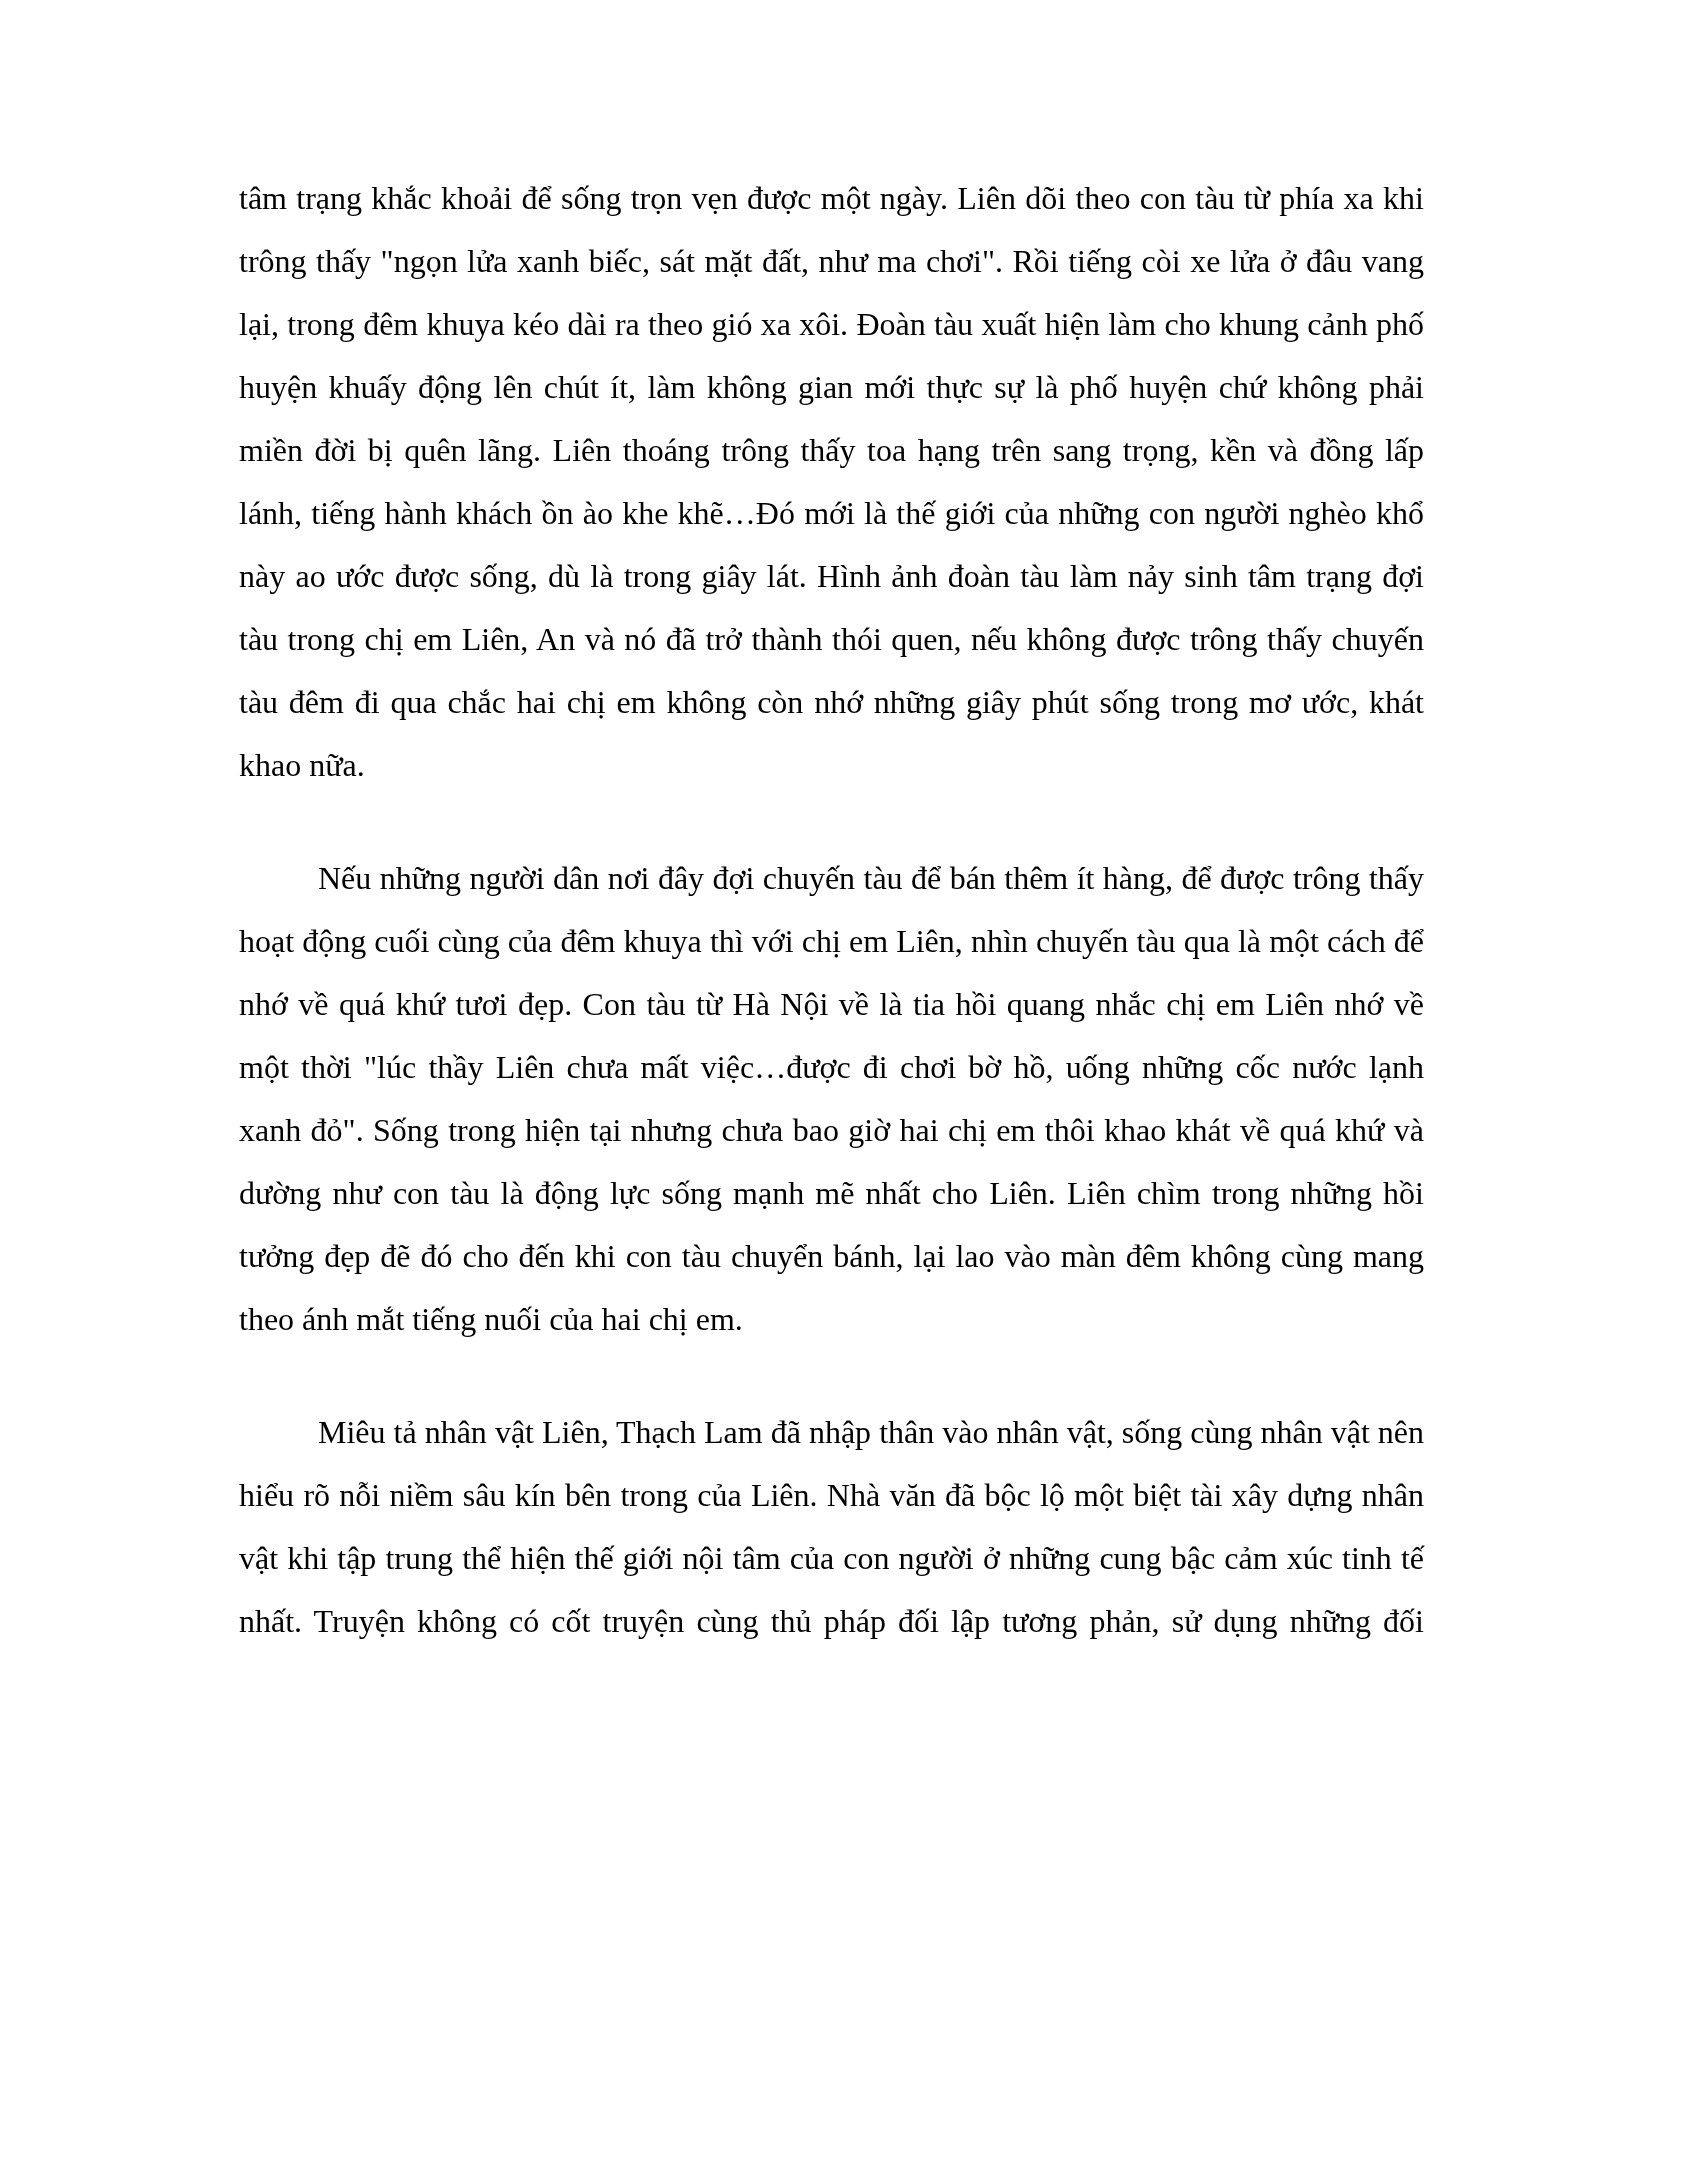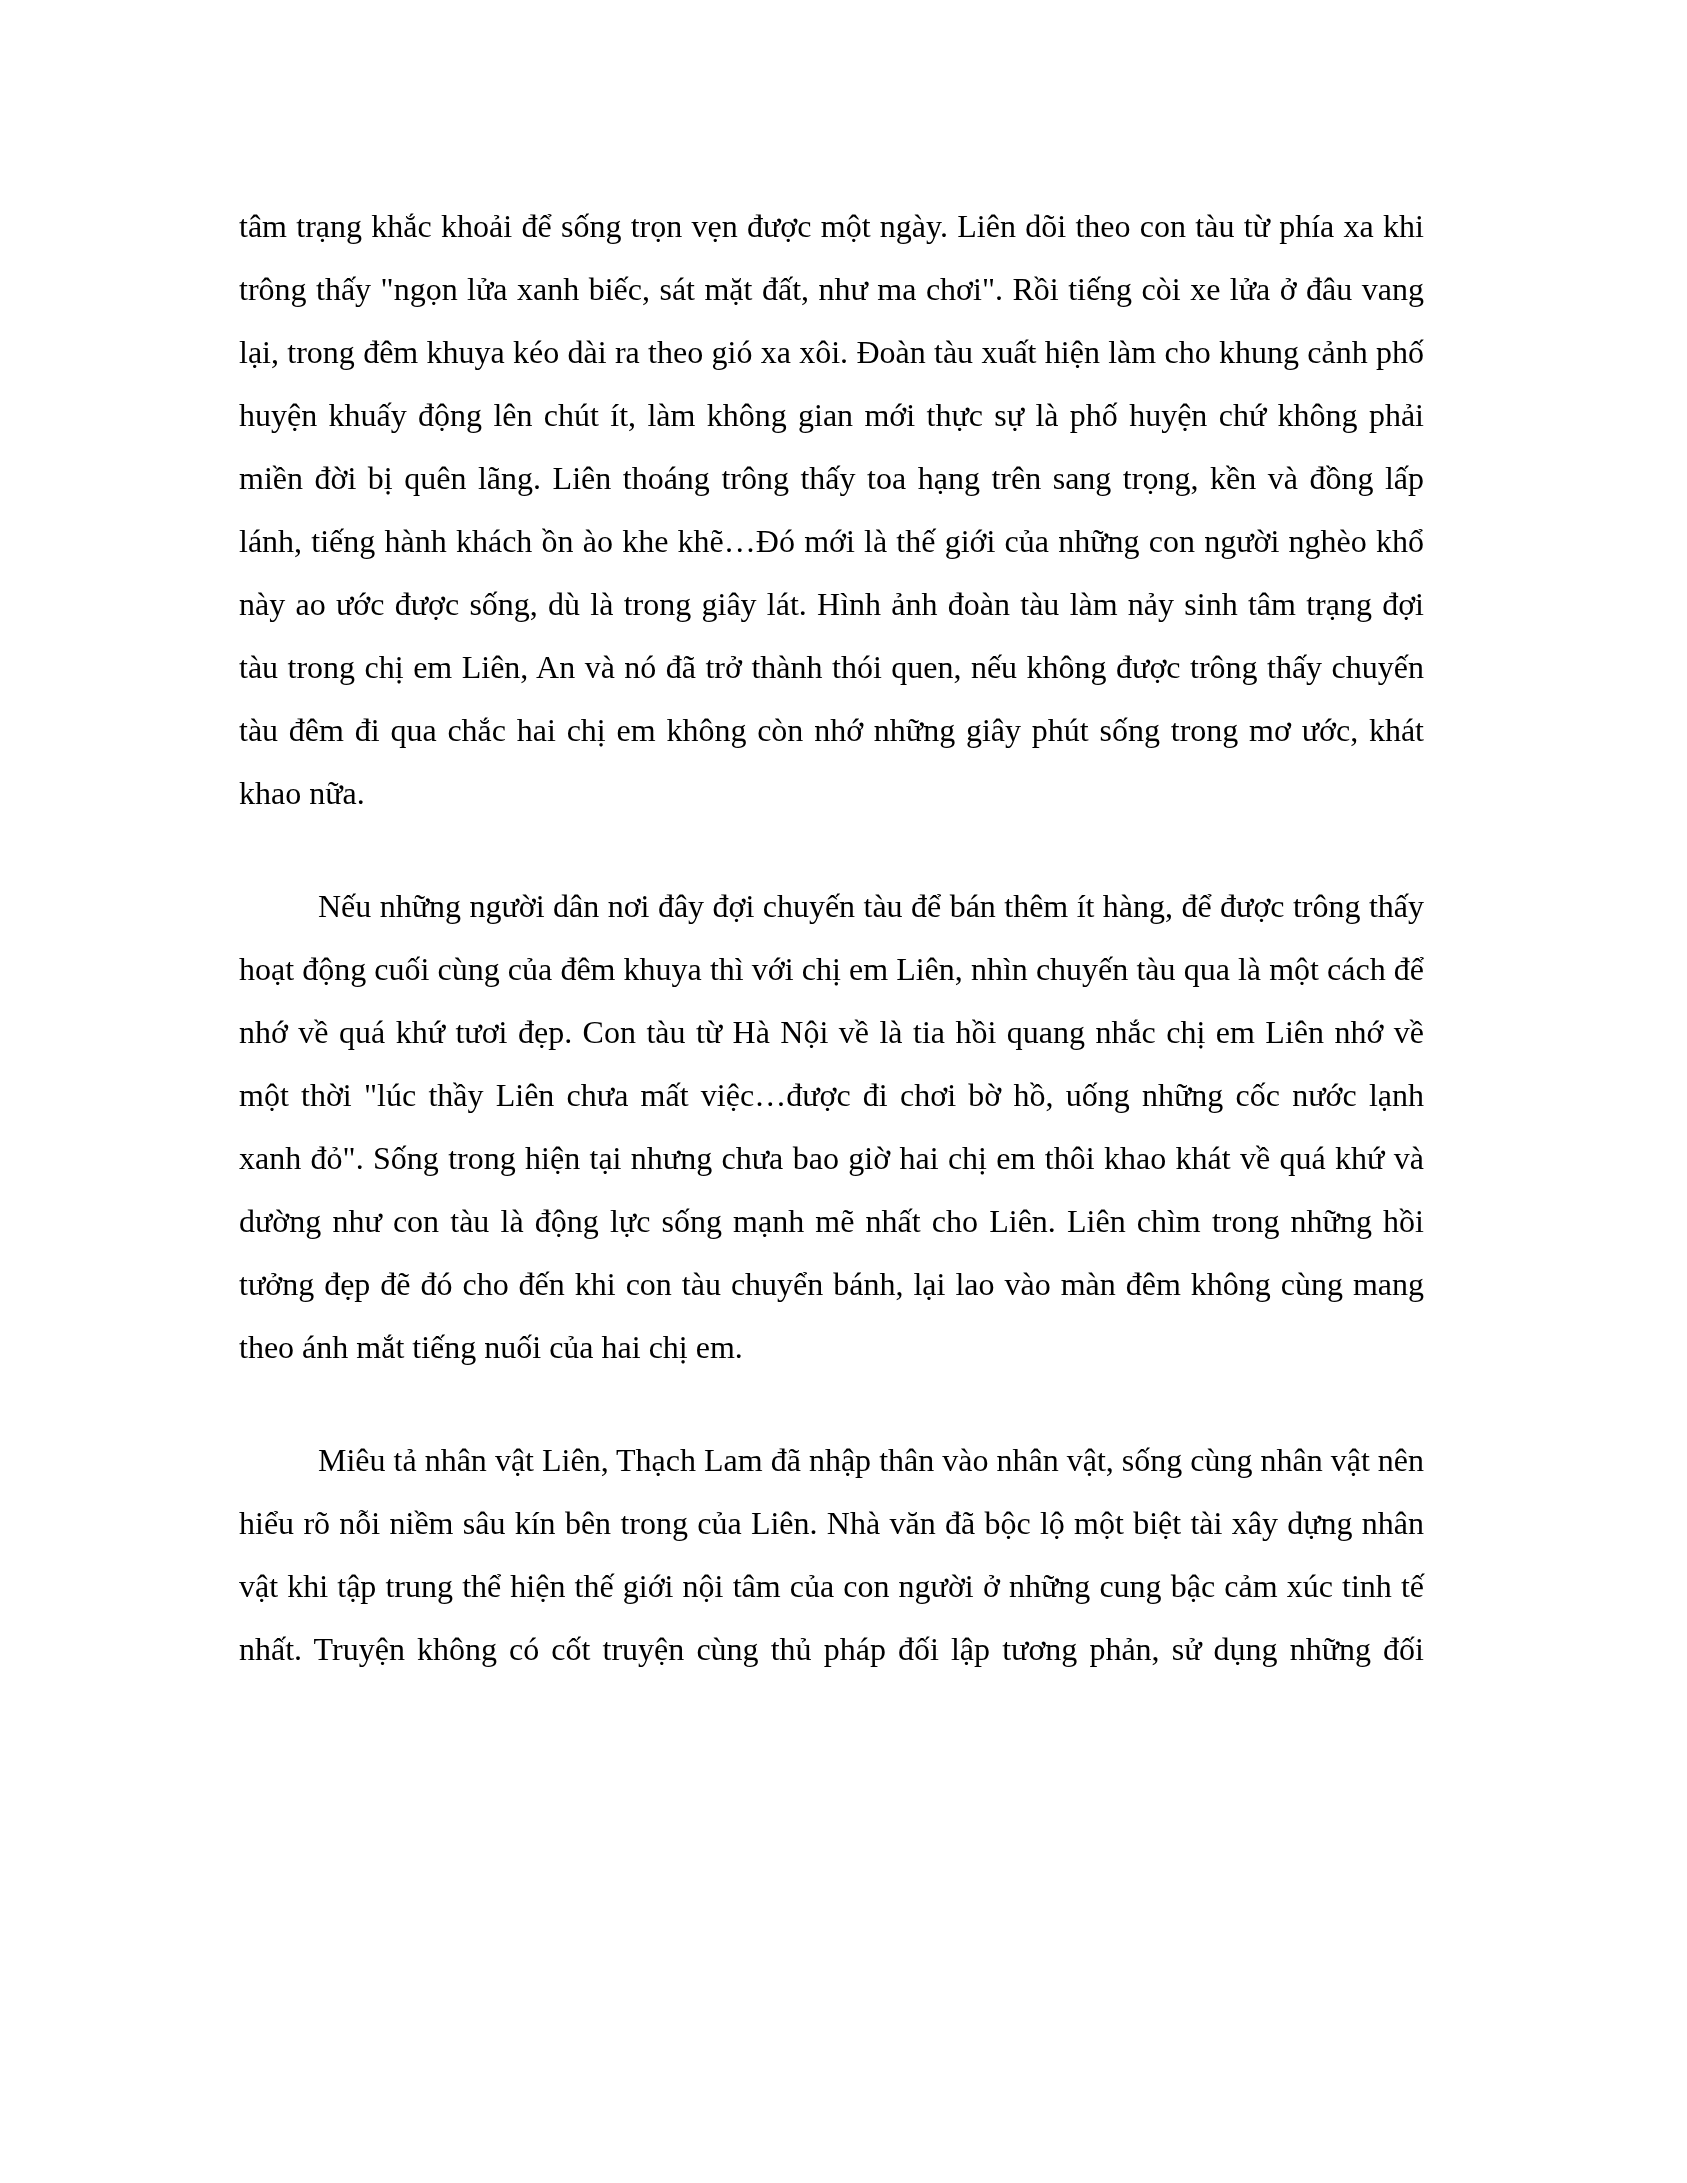--- a/index.html
+++ b/index.html
@@ -11,21 +11,20 @@
     position: relative;
     width: 1687px;
     height: 1656px;
     background: #ffffff;
     box-sizing: border-box;
     padding: 167px 263px 0 239px;
     font-family: "Liberation Serif", "DejaVu Serif", serif;
     font-size: 32px;
     line-height: 63px;
     color: #000000;
-    margin-top: 28px;
   }
   .page p {
     margin: 0 0 50px 0;
     text-align: justify;
     text-justify: inter-word;
   }
   .page p.indent {
     text-indent: 79px;
   }
 </style>

